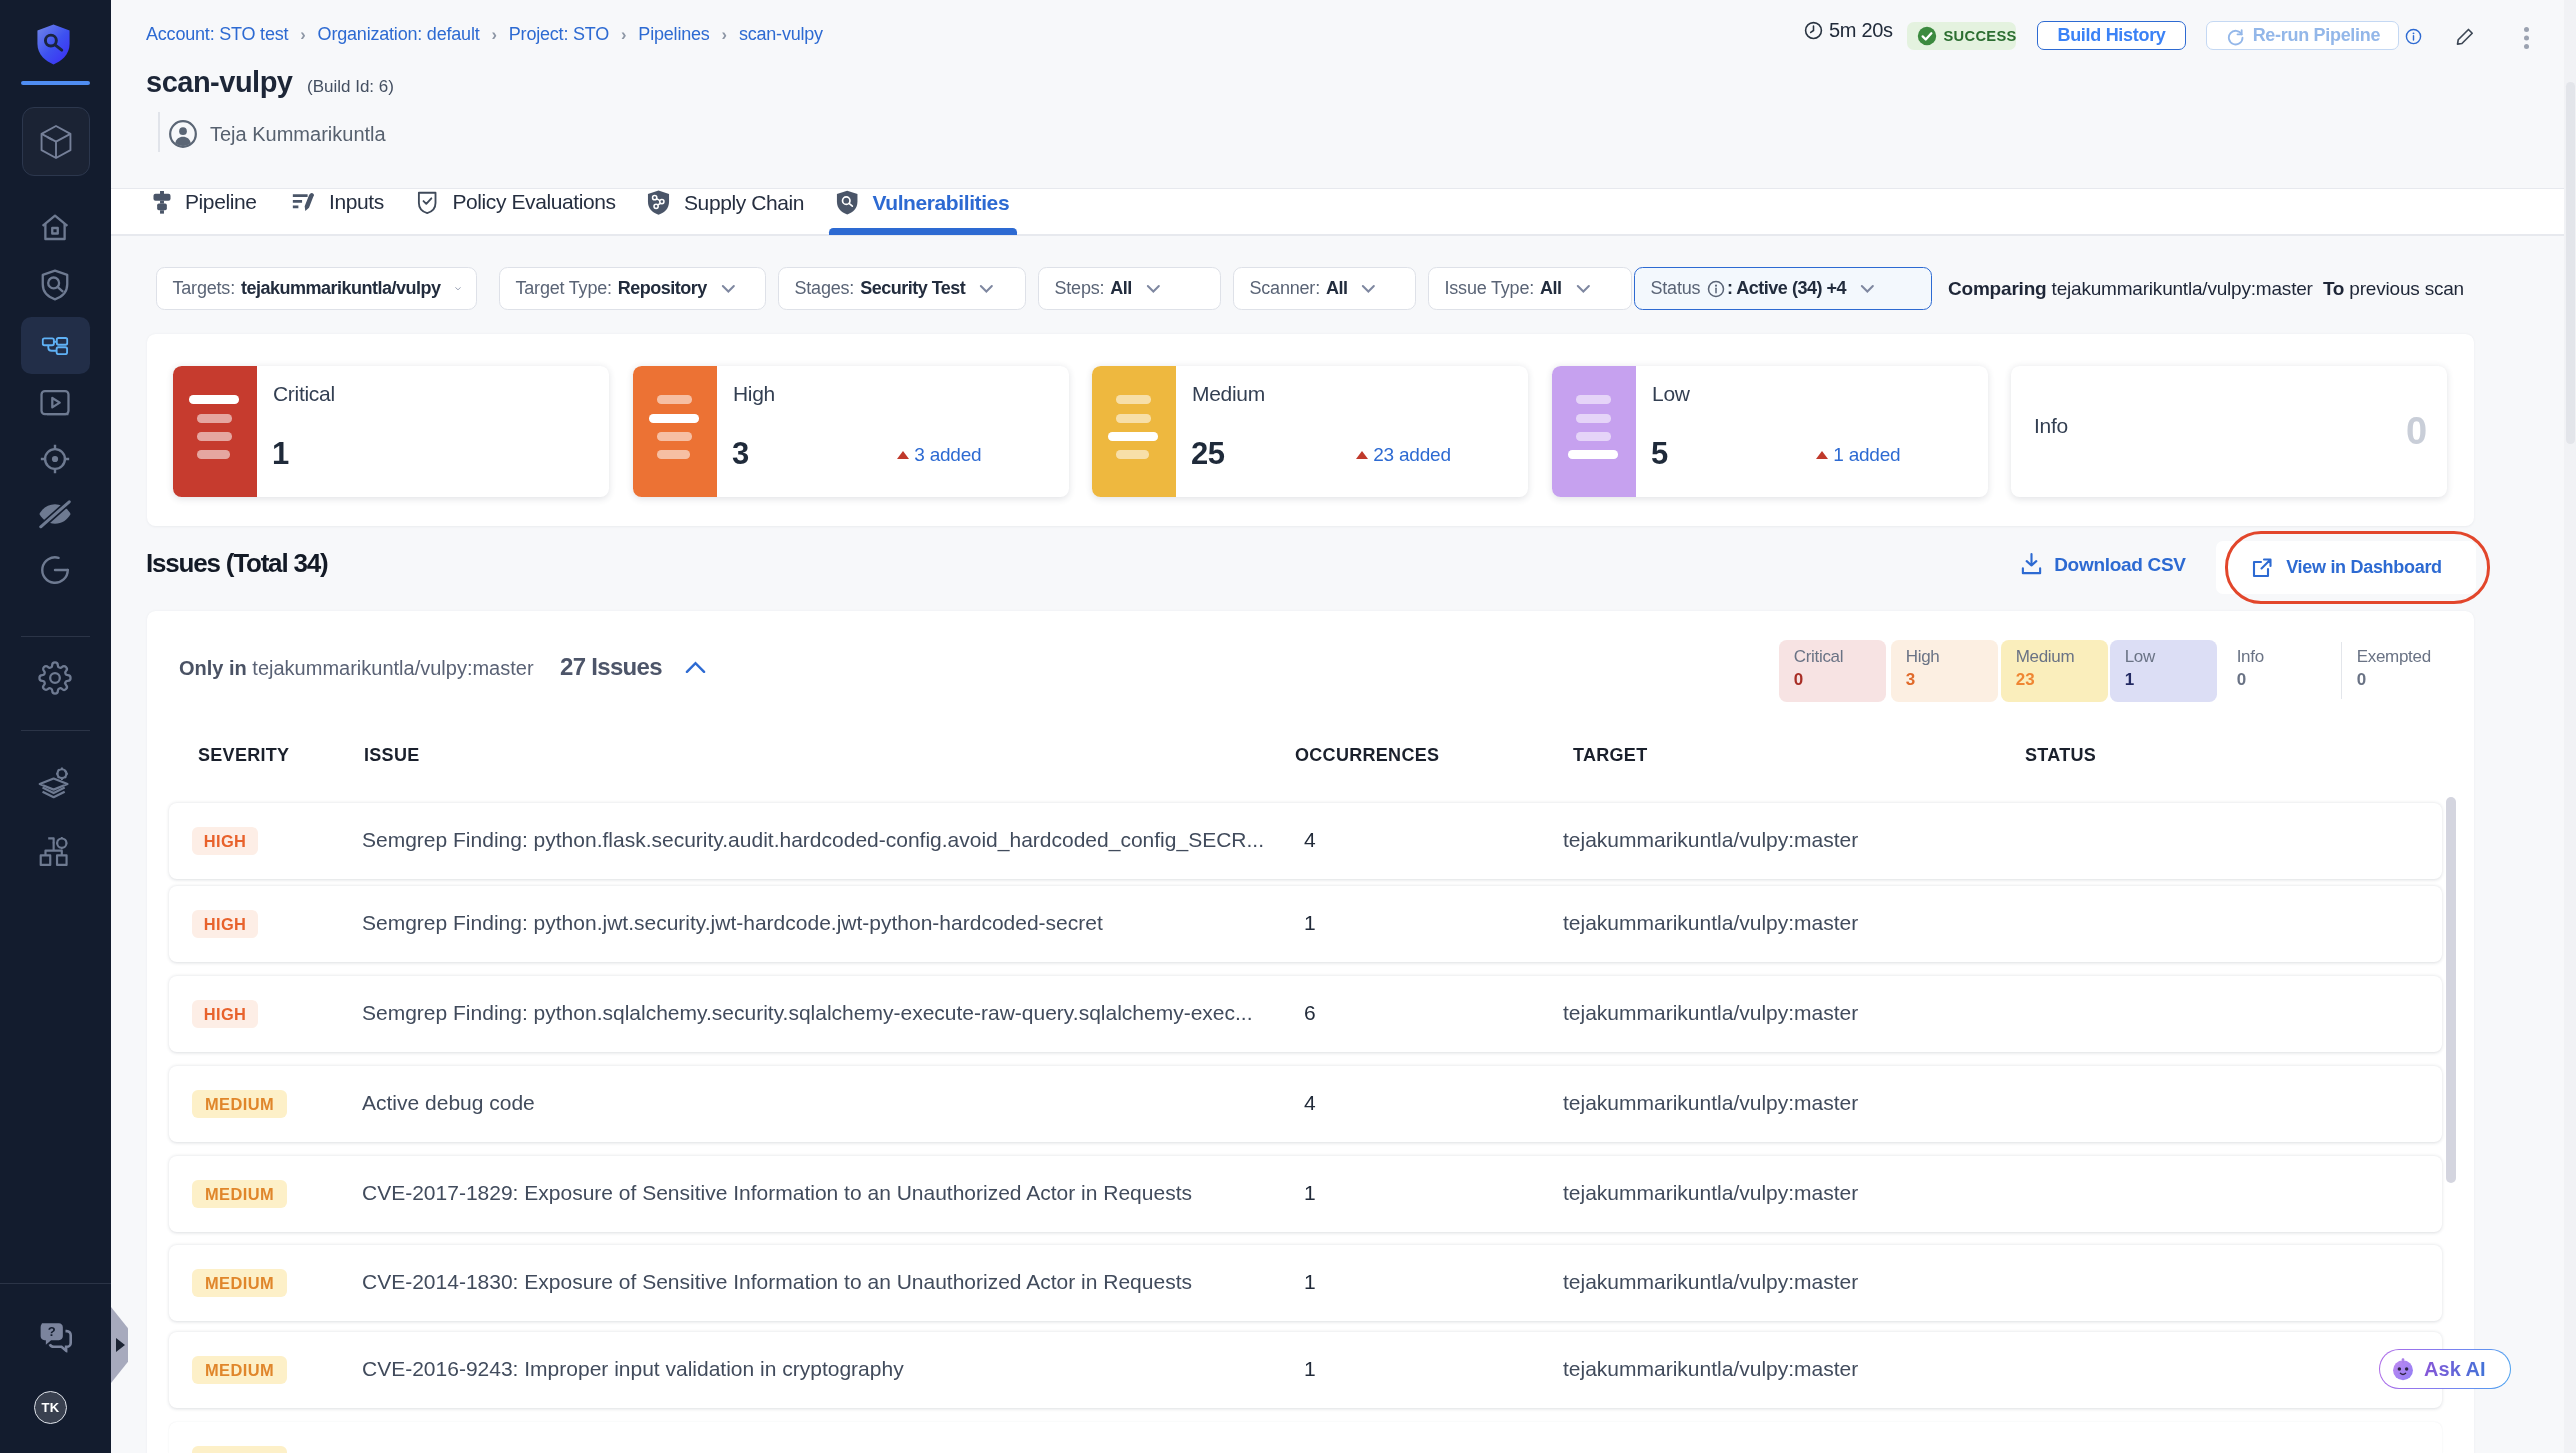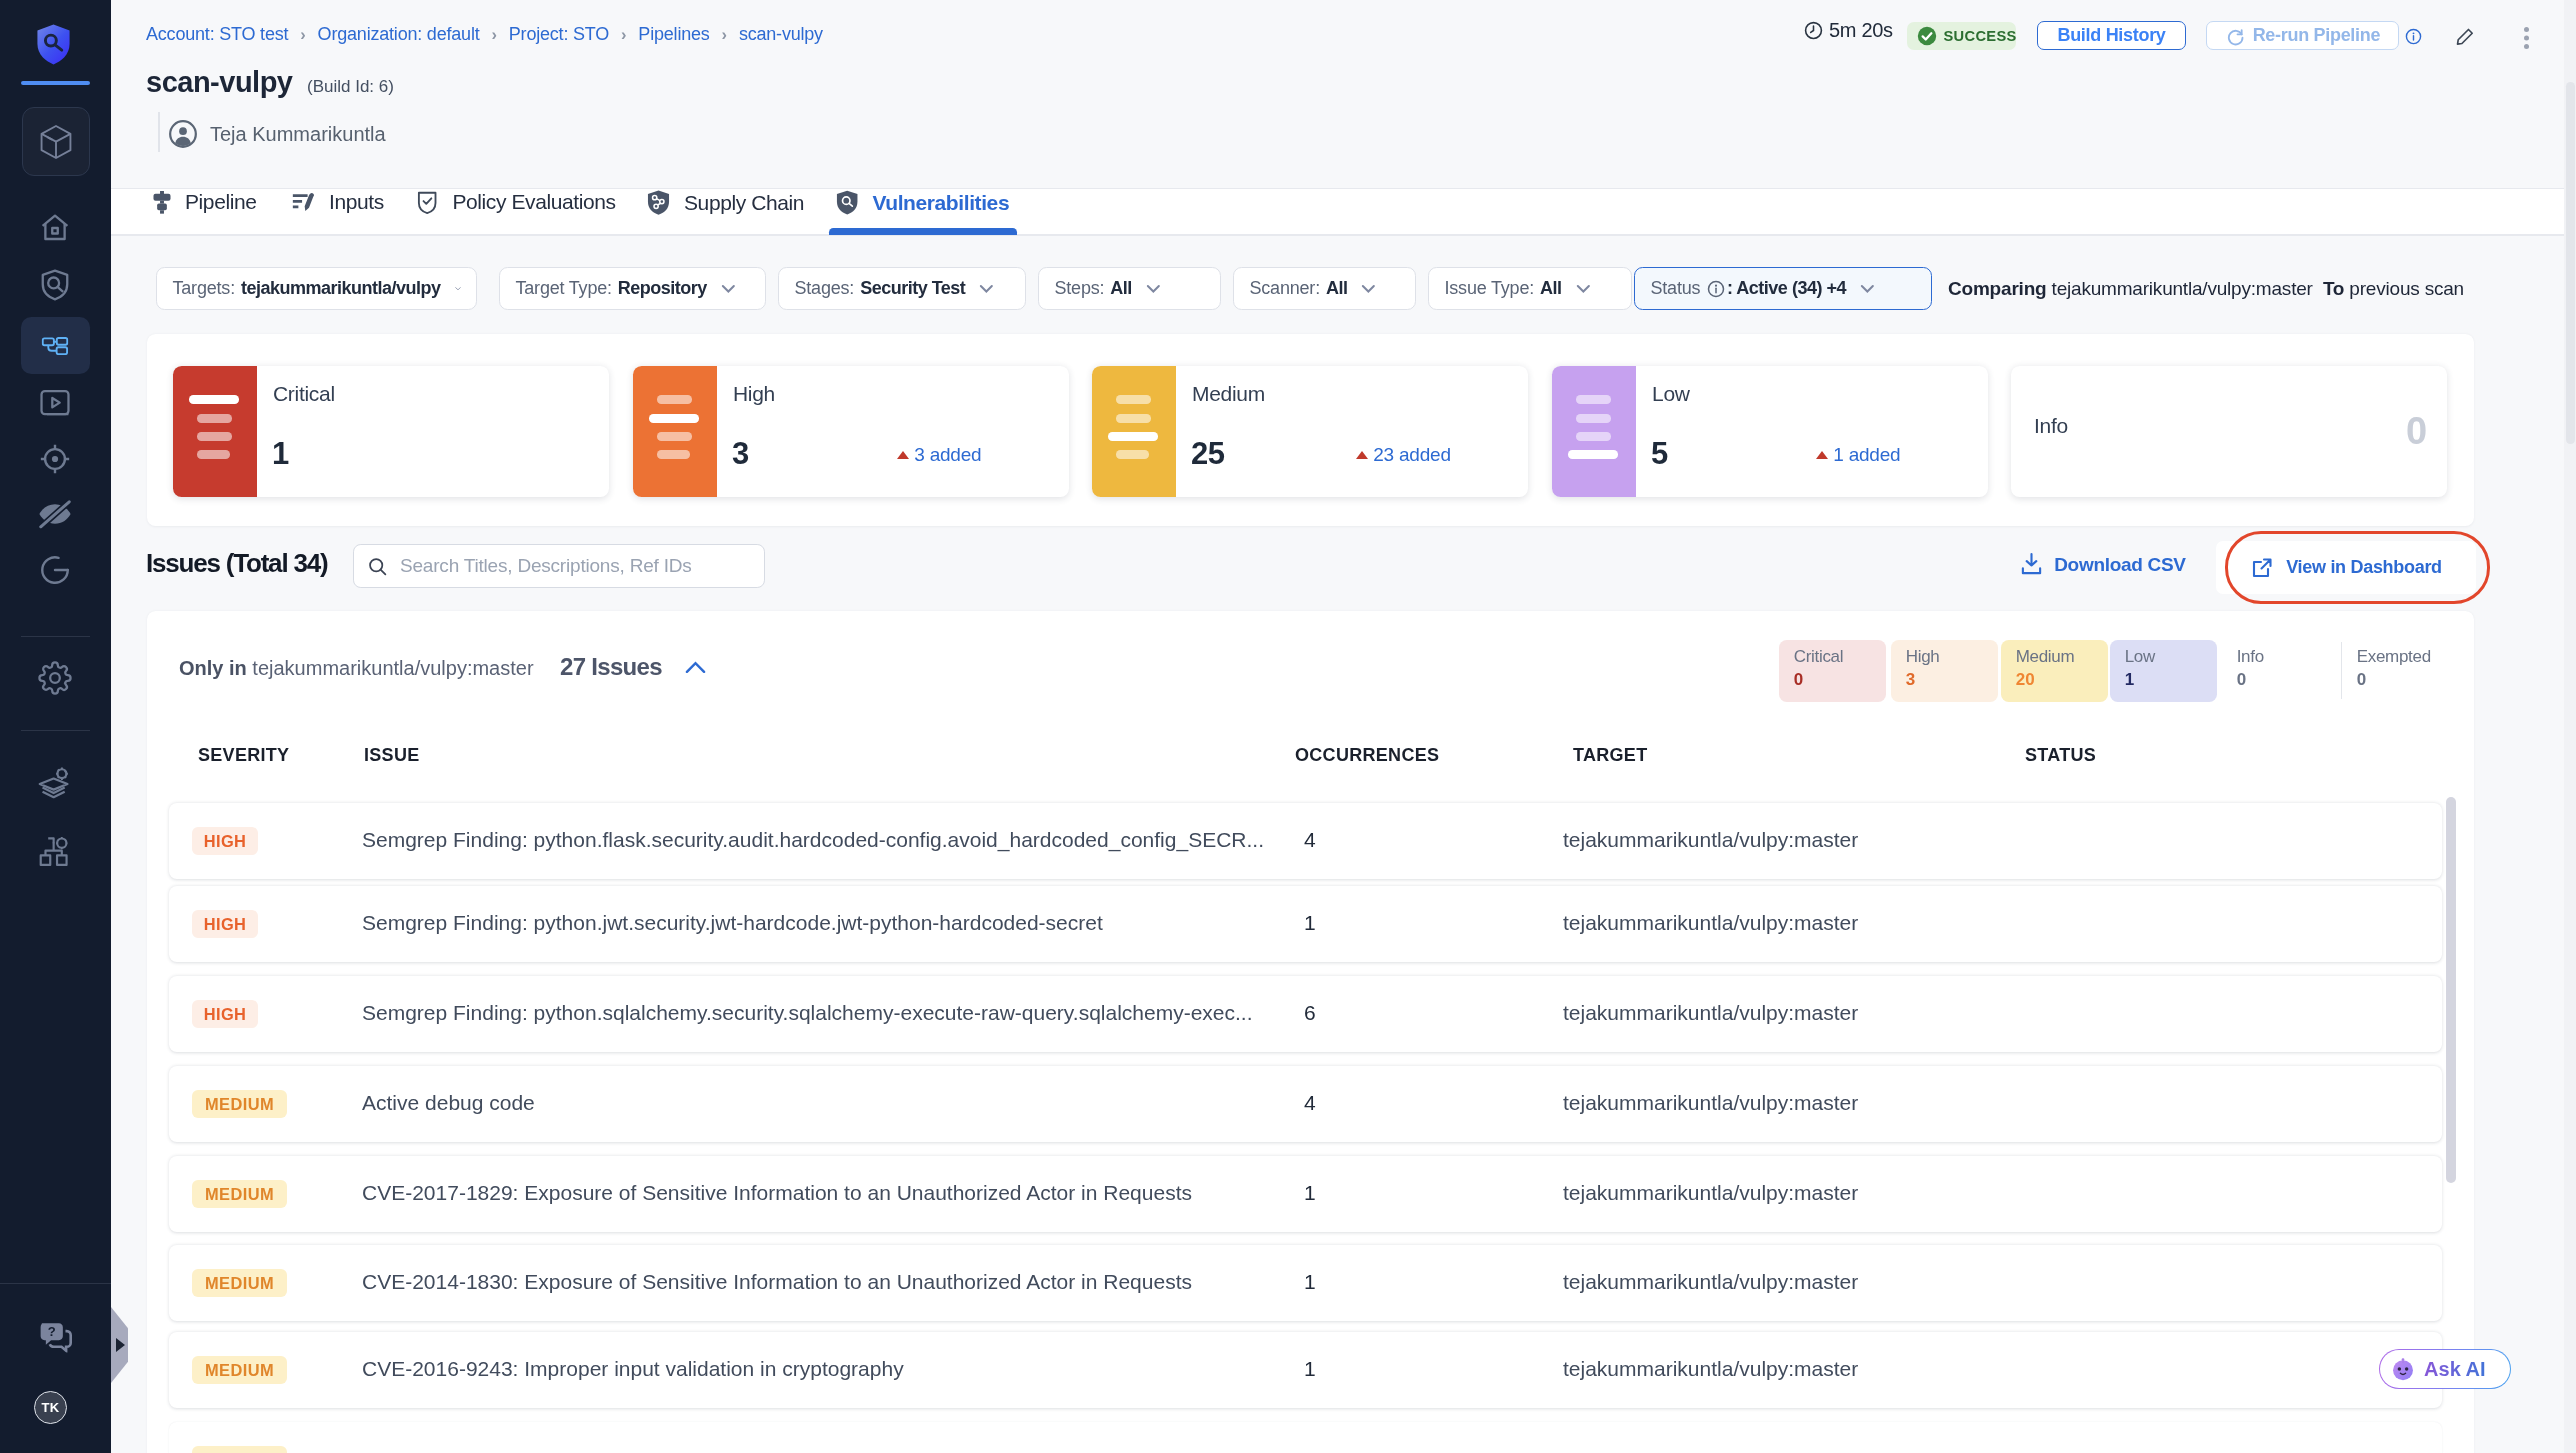--- a/index.html
+++ b/index.html
@@ -357,27 +357,20 @@
     <div class="clab">Low</div>
       <div class="cnum">5</div>
     <div class="added"><span class="tri"></span>1 added</div>
   </div>
   <div class="scard" style="left:2011px;">
     <div class="clab" style="left:23px; top:48px;">Info</div>
     <div class="cnum" style="left:395px; top:44px; font-size:38px; color:#c9ced8;">0</div>
   </div>
 
   <div id="issuestitle">Issues (Total 34)</div>
-  <div id="searchbox">
-    <svg style="margin-left:13px;" width="21" height="21" viewBox="0 0 24 24" fill="none" stroke="#3c4454" stroke-width="2">
-        <circle cx="10.5" cy="10.5" r="7"></circle>
-        <path d="M15.5 15.5 L21 21" stroke-linecap="round"></path>
-      </svg>
-    <span class="ph">Search Titles, Descriptions, Ref IDs</span>
-  </div>
   <div id="dlcsv">
     <svg style="margin-right:11.2px;" width="23" height="25" viewBox="0 0 24 26" fill="none" stroke="#2d6ad2" stroke-width="2.2" stroke-linecap="round" stroke-linejoin="round">
       <path d="M12 2 V14 M12 14 L7 9.5 M12 14 L17 9.5"></path>
       <path d="M3 17 V22 H21 V17"></path>
     </svg>Download CSV</div>
   <div id="viewdash">
     <svg style="margin-right:12px;" width="24" height="24" viewBox="0 0 24 24" fill="none" stroke="#2d6ad2" stroke-width="2.1" stroke-linecap="round" stroke-linejoin="round">
       <path d="M18 13 V20 H4 V6 H11"></path>
       <path d="M14 3.5 H20.5 V10 M20.5 3.5 L11.5 12.5"></path>
     </svg>View in Dashboard</div>
@@ -394,21 +387,21 @@
   <div class="chip" style="left:1779px; background:#f7e3e3;">
       <div class="cl">Critical</div>
       <div class="cn" style="color:#a82e26;">0</div>
     </div>
   <div class="chip" style="left:1891px; background:#fcefe2;">
       <div class="cl">High</div>
       <div class="cn" style="color:#e06a2a;">3</div>
     </div>
   <div class="chip" style="left:2001px; background:#faeebc;">
       <div class="cl">Medium</div>
-      <div class="cn" style="color:#ef8633;">20</div>
+      <div class="cn" style="color:#ef8633;">23</div>
     </div>
   <div class="chip" style="left:2110px; background:#dcdef5;">
       <div class="cl">Low</div>
       <div class="cn" style="color:#232a63;">1</div>
     </div>
   <div class="chip" style="left:2222px;">
       <div class="cl">Info</div>
       <div class="cn" style="color:#6a7385;">0</div>
     </div>
   <div class="chip" style="left:2342px;">

